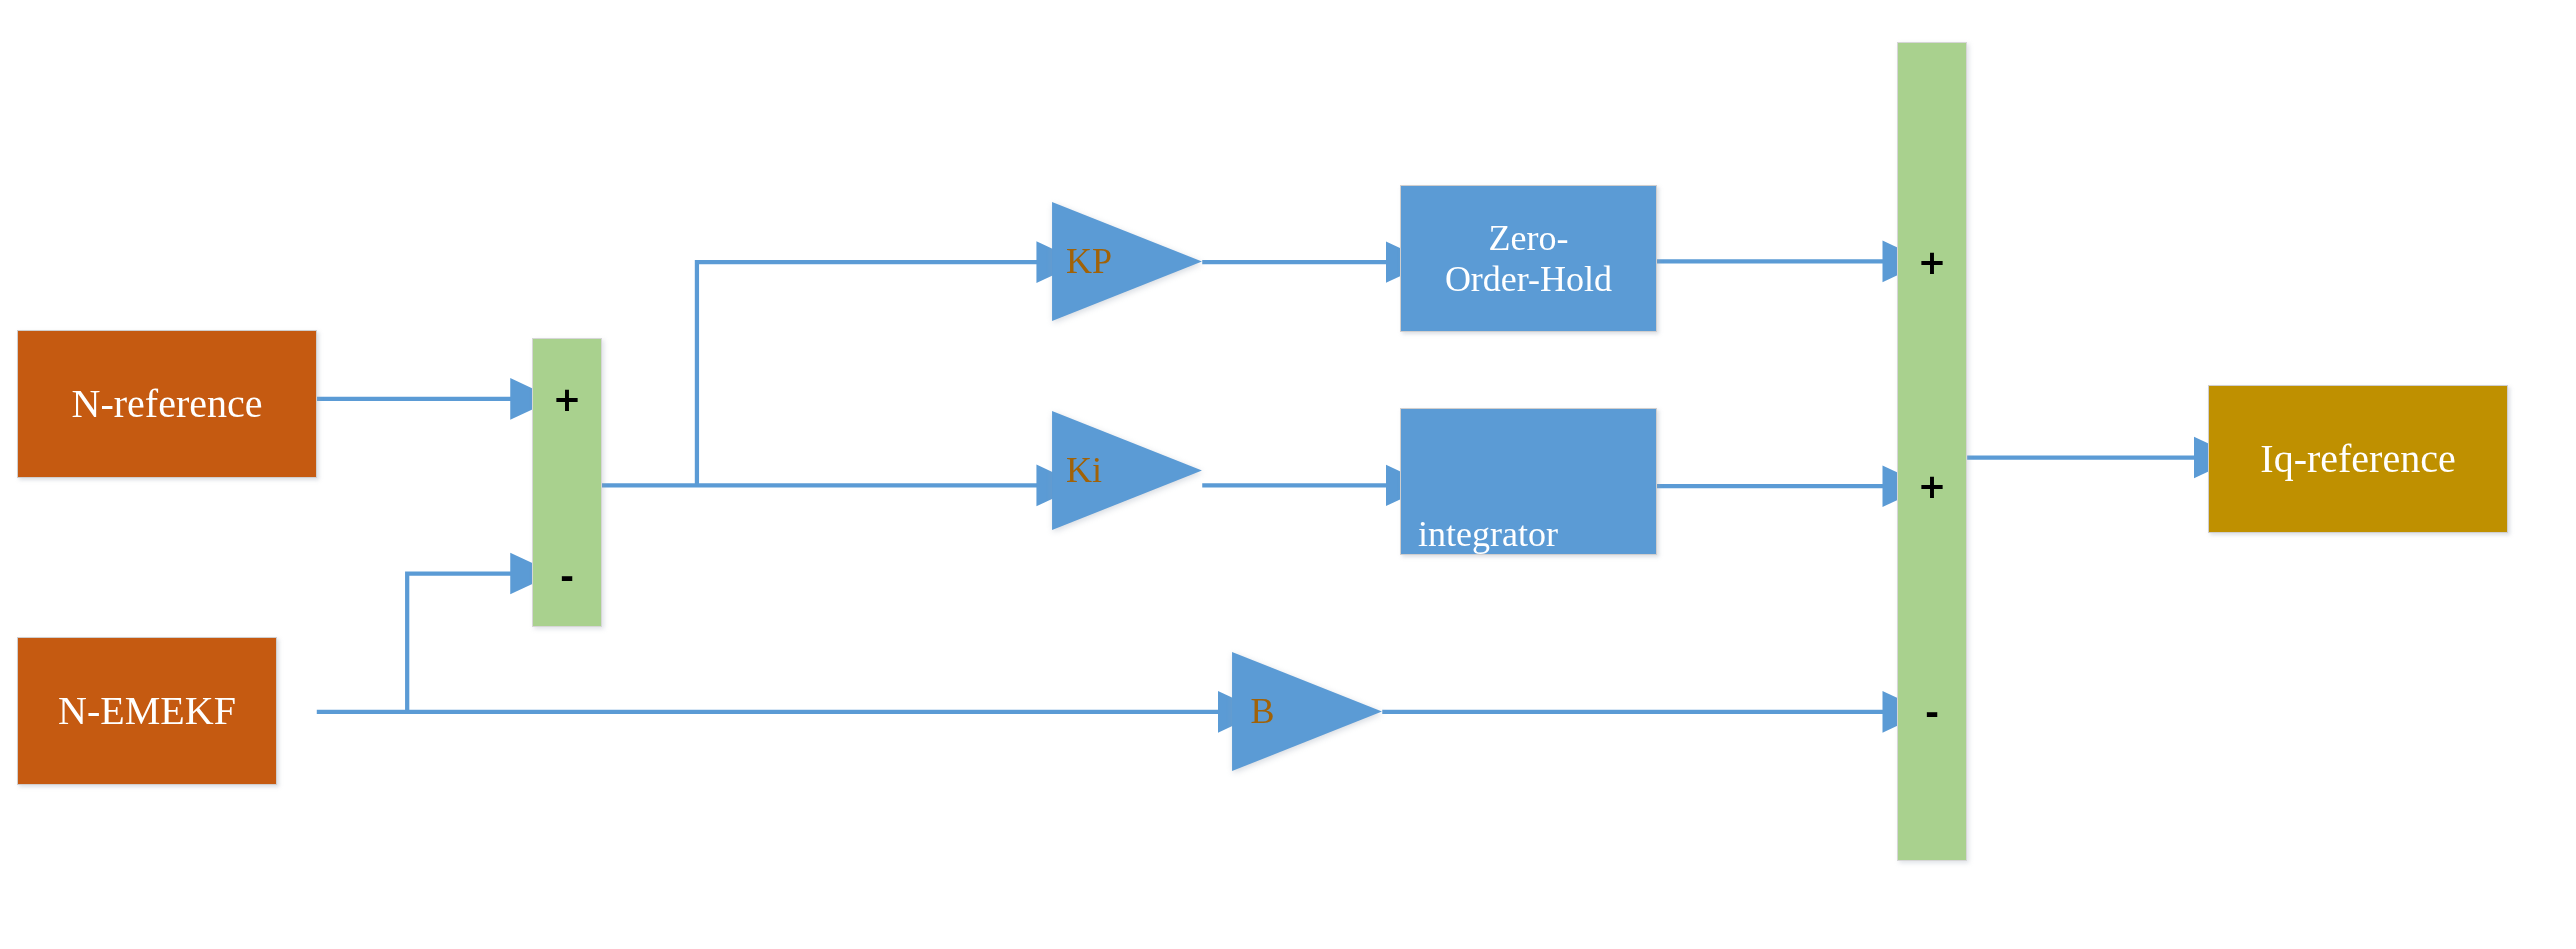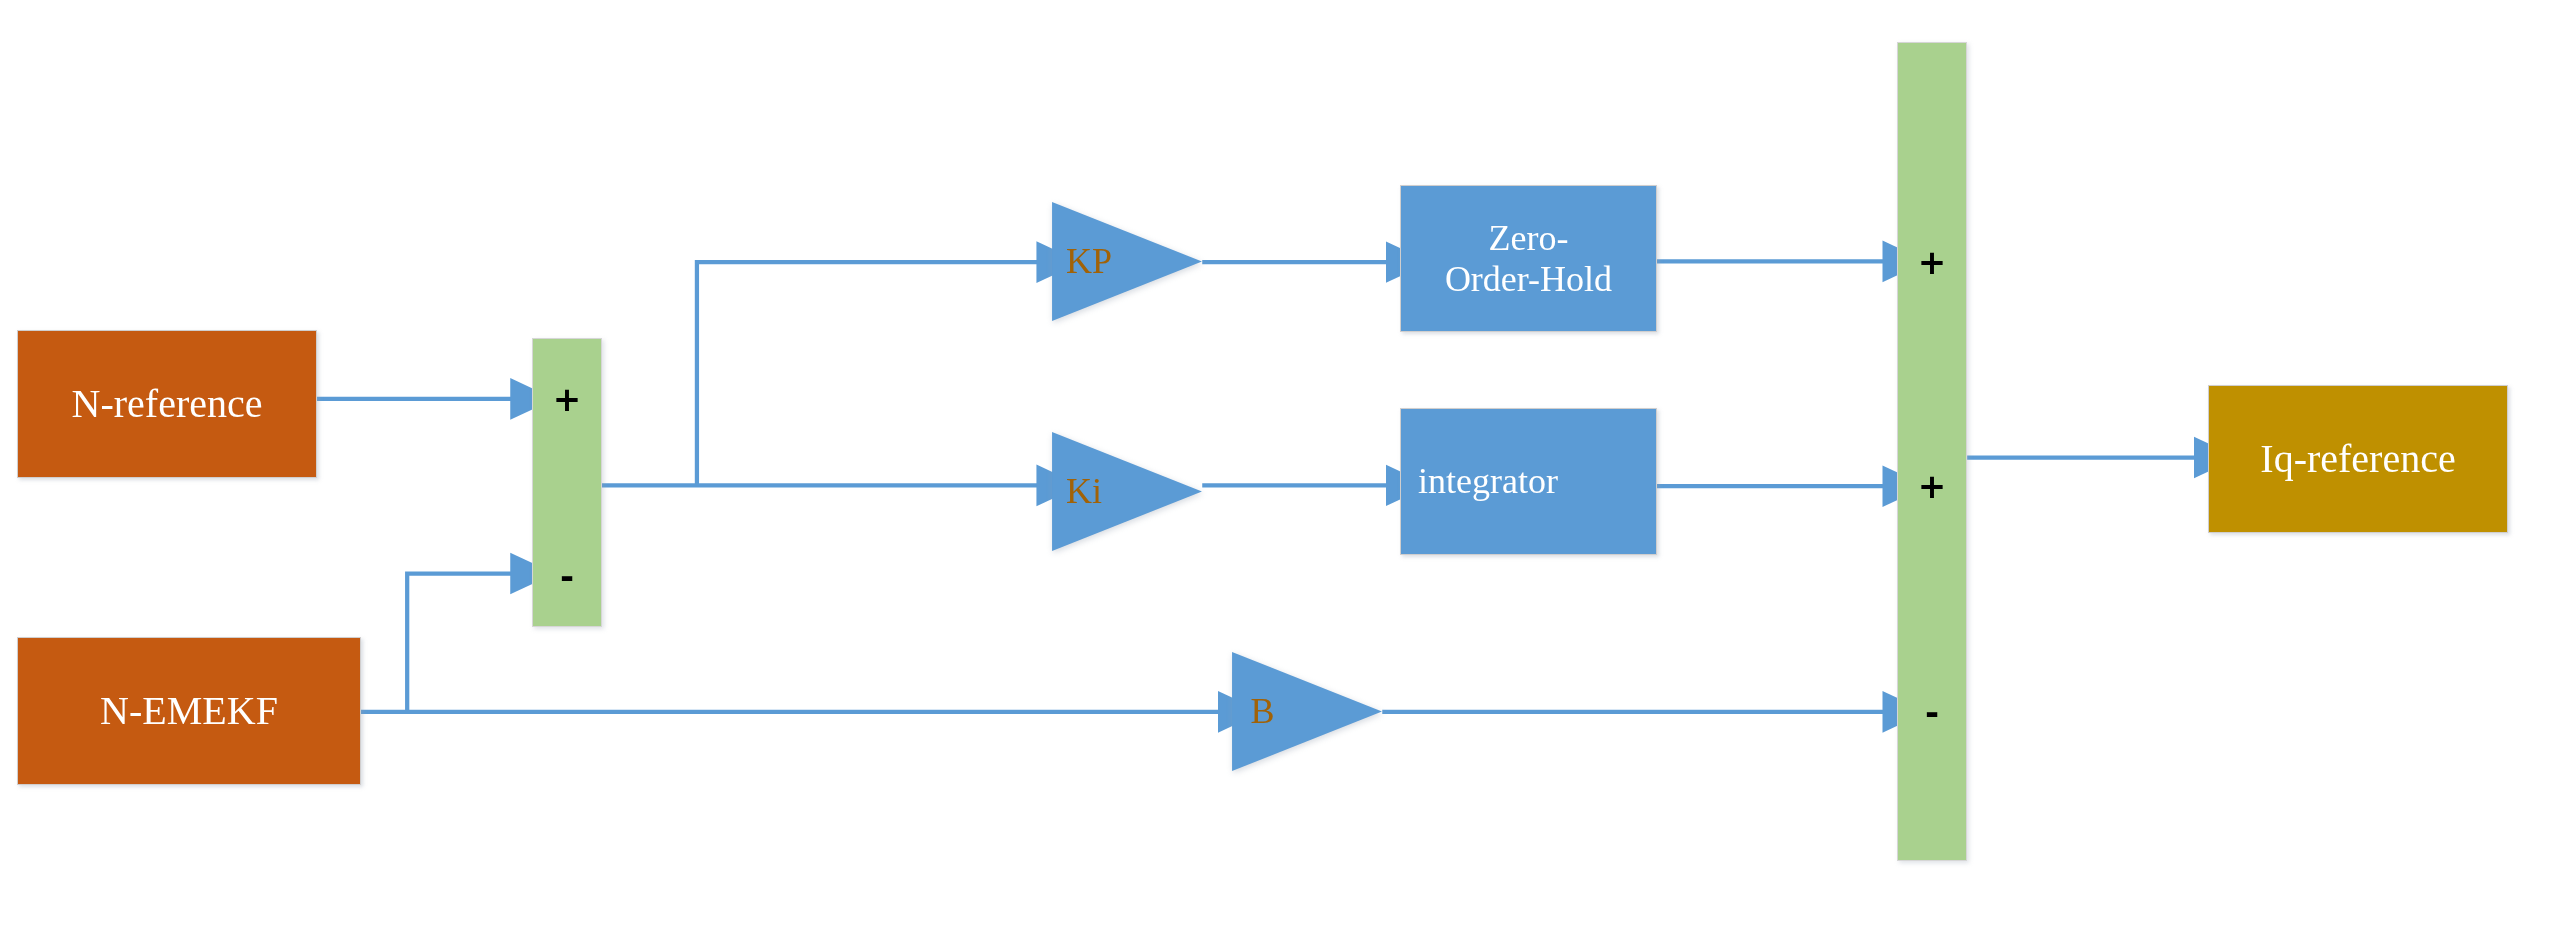--- a/index.html
+++ b/index.html
@@ -100,56 +100,56 @@
       <path d="M 1789,921 L 2443,921"></path>
 
       <path d="M 2546,592 L 2846,592"></path>
     </g>
   </svg>
 
   <div class="node rect rect-center" style="left:17px; top:330px; width:300px; height:148px; background:#C55A11; font-size:40px; padding:0 28px;">
     <span>N-reference</span>
   </div>
 
-  <div class="node rect rect-center" style="left:17px; top:637px; width:344px; height:148px; background:#C55A11; font-size:40px; padding:0 20px;">
+  <div class="node rect rect-center" style="left:17px; top:637px; width:260px; height:148px; background:#C55A11; font-size:40px; padding:0 20px;">
     <span>N-EMEKF</span>
   </div>
 
   <div class="node sum" style="left:532px; top:338px; width:70px; height:289px; background:#A9D18E;">
     <span class="sign" style="top:60px; font-size:34px;">+</span>
     <span class="sign" style="top:237px; font-size:34px;">-</span>
   </div>
 
   <div class="tri" style="left:1052px; top:202px; width:150px; height:119px;">
     <svg width="150" height="119" viewBox="0 0 194 154" aria-hidden="true">
       <polygon points="0,0 194,77 0,154" fill="#5B9BD5"></polygon>
     </svg>
     <span class="tri-label" style="left:14px; top:59px;">KP</span>
   </div>
 
-  <div class="tri" style="left:1052px; top:432px; width:150px; height:119px;">
+  <div class="tri" style="left:1052px; top:411px; width:150px; height:119px;">
     <svg width="150" height="119" viewBox="0 0 194 154" aria-hidden="true">
       <polygon points="0,0 194,77 0,154" fill="#5B9BD5"></polygon>
     </svg>
     <span class="tri-label" style="left:14px; top:59px;">Ki</span>
   </div>
 
   <div class="tri" style="left:1232px; top:652px; width:150px; height:119px;">
     <svg width="150" height="119" viewBox="0 0 194 154" aria-hidden="true">
       <polygon points="0,0 194,77 0,154" fill="#5B9BD5"></polygon>
     </svg>
     <span class="tri-label" style="left:18.5px; top:59px;">B</span>
   </div>
 
   <div class="node rect rect-center" style="left:1400px; top:185px; width:257px; height:147px; background:#5B9BD5; font-size:36px; padding:0 10.8px; flex-direction:column; ">
     <span>Zero-</span>
     <span>Order-Hold</span>
   </div>
 
-  <div class="node rect rect-left" style="left:1400px; top:408px; width:257px; height:147px; background:#5B9BD5; font-size:36px; padding:0 17px;">
+  <div class="node rect rect-left" style="left:1400px; top:408px; width:257px; height:147px; background:#5B9BD5; font-size:36px; padding:0 17px;align-items:flex-end;">
     <span>integrator</span>
   </div>
 
   <div class="node sum" style="left:1897px; top:42px; width:70px; height:819px; background:#A9D18E;">
     <span class="sign" style="top:219px; font-size:34px;">+</span>
     <span class="sign" style="top:443px; font-size:34px;">+</span>
     <span class="sign" style="top:669px; font-size:34px;">-</span>
   </div>
 
   <div class="node rect rect-center" style="left:2208px; top:385px; width:300px; height:148px; background:#BF9000; font-size:40px; padding:0 17px;justify-content:center;">

